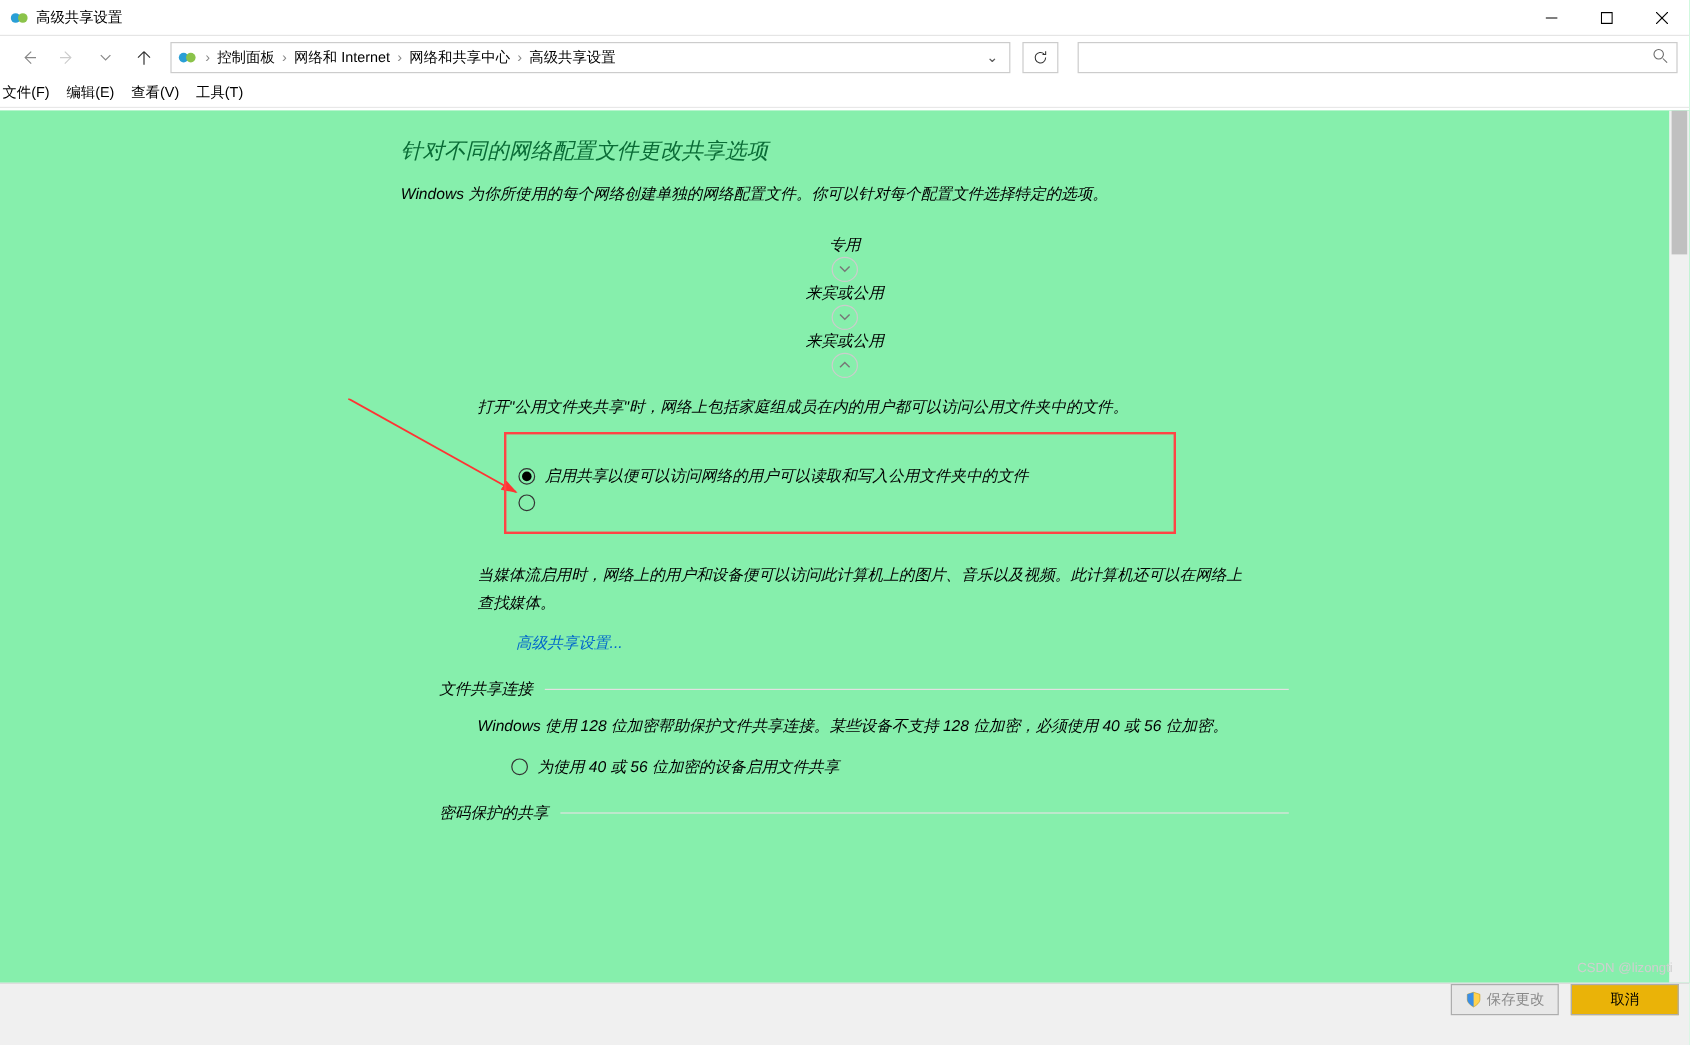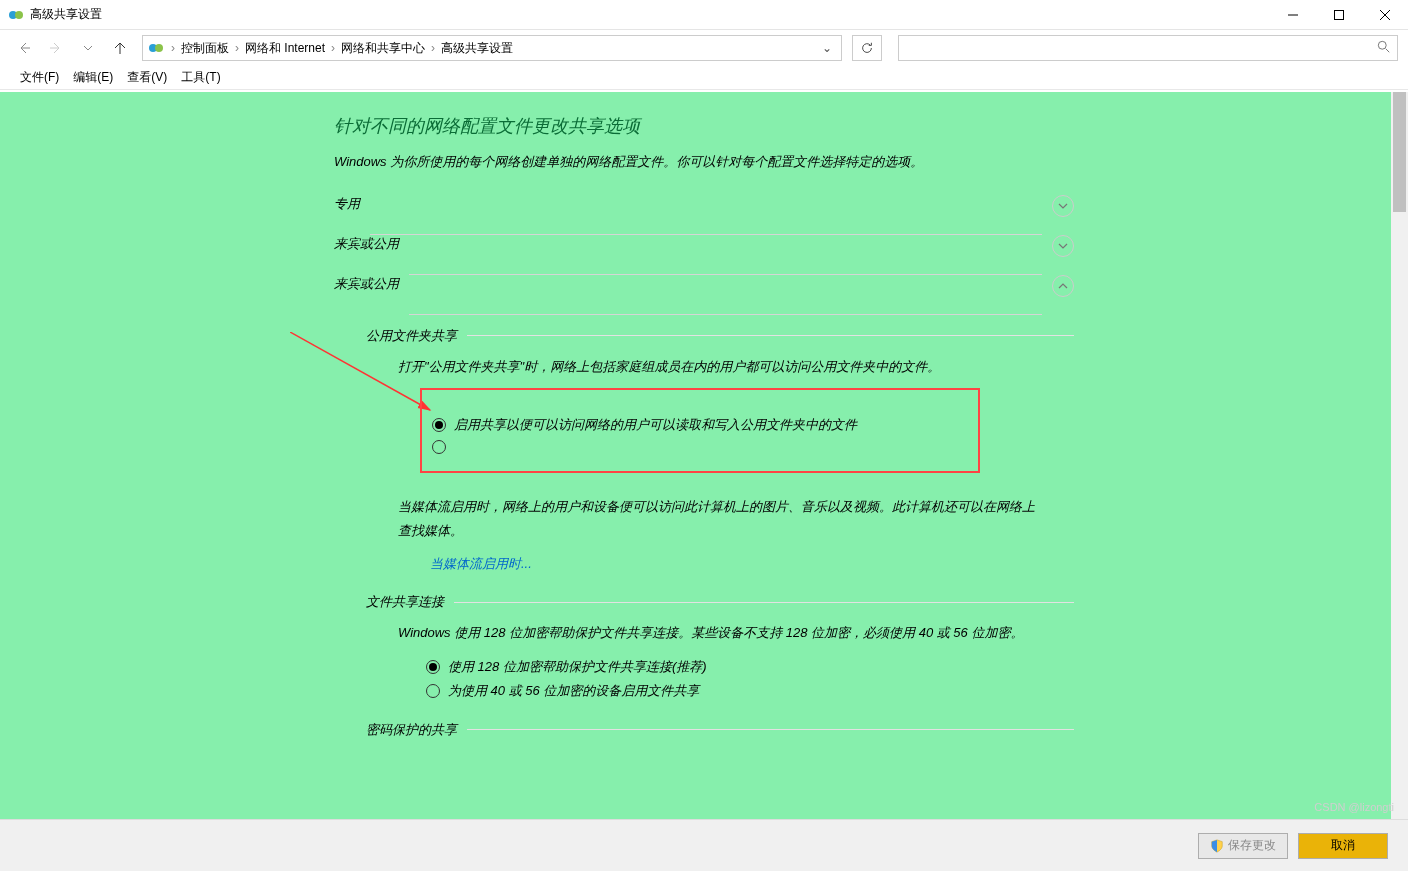--- a/index.html
+++ b/index.html
@@ -22,33 +22,33 @@
   .breadcrumb { display: flex; align-items: center; flex: 1; overflow: hidden; }
   .bc-seg { padding: 0 4px; white-space: nowrap; }
   .bc-sep { padding: 0 2px; color: #888; }
   .bc-drop { width: 20px; text-align: center; color: #555; }
   .refresh-btn { width: 30px; height: 26px; border: 1px solid #ccc; margin-left: 6px; display: flex; align-items: center; justify-content: center; }
   .searchbox { flex: 1; height: 26px; border: 1px solid #ccc; margin-left: 12px; display: flex; align-items: center; padding: 0 6px; position: relative; }
   .searchbox .search-icon { margin-left: auto; color: #666; }
   .searchbox input { border: none; outline: none; flex: 1; font-size: 12px; background: transparent; }
 
   
-  .menubar { height: 24px; display: flex; align-items: center; padding: 0 20px; gap: 14px; border-bottom: 1px solid #e8e8e8; }
+  .menubar { height: 24px; display: flex; align-items: center; padding: 0 2px; gap: 14px; border-bottom: 1px solid #e8e8e8; }
   .menubar span { font-size: 12px; }
 
   
   .content-area { position: absolute; top: 92px; left: 0; right: 0; bottom: 52px; overflow: hidden; background: #86efac; font-style: italic; }
   .scroll-v { position: absolute; right: 0; top: 0; bottom: 0; width: 17px; background: #f0f0f0; }
   .scroll-thumb { position: absolute; left: 2px; right: 2px; top: 0; height: 120px; background: #c0c0c0; border-radius: 0; }
 
   .inner { width: 740px; margin: 22px auto 0 auto; }
   .page-title { color: #0a6c36; font-size: 18px; font-family: "Microsoft YaHei"; margin-bottom: 14px; }
   .page-desc { font-size: 13px; margin-bottom: 22px; line-height: 1.6; }
 
-  .sec-row { display: flex; height: 40px; }
+  .sec-row { display: flex; align-items: center; height: 40px; flex-direction: column; }
   .sec-label { font-size: 13px; white-space: nowrap; }
   .sec-line { flex: 1; border-bottom: 1px solid #d5d5d5; margin: 0 10px; }
   .chev { width: 22px; height: 22px; border: 1px solid #ccc; border-radius: 50%; display:flex; align-items:center; justify-content:center; color:#777; }
 
   .sub { margin-left: 32px; margin-top: 12px; }
   .sub-title-row { display:flex; align-items:center; margin-bottom: 10px; }
   .sub-title { font-size: 13px; white-space: nowrap; }
   .sub-line { flex:1; border-bottom:1px solid #e2e2e2; margin-left: 10px; }
 
   .body-text { font-size: 13px; margin: 10px 0 10px 32px; line-height: 1.8; }
@@ -56,21 +56,21 @@
   .radio-group { margin: 6px 0 6px 60px; }
   .radio-row { display:flex; align-items:center; gap: 8px; padding: 3px 0; font-size: 13px; }
   .radio { width: 14px; height: 14px; border: 1px solid #333; border-radius: 50%; position: relative; flex-shrink:0; }
   .radio.checked::after { content:""; position:absolute; left:2px; top:2px; right:2px; bottom:2px; border-radius:50%; background:#000; }
 
   .highlight-box { border: 2px solid #ff4444; padding: 8px 4px 8px 4px; margin-left: 54px; position: relative; width: 560px; }
 
   .link { color: #0066cc; cursor: pointer; }
 
   
-  .footer { position: absolute; left:0; right:0; bottom:0; height: 52px; background: #f0f0f0; border-top: 1px solid #ddd; display:flex; align-items:center; justify-content:flex-end; padding: 0 20px; gap: 10px; }
+  .footer { position: absolute; left:0; right:0; bottom:0; height: 52px; background: #f0f0f0; border-top: 1px solid #ddd; display:flex; justify-content:flex-end; padding: 0 9px; gap: 10px; }
   .footer .btn { min-width: 90px; height: 26px; border: 1px solid #adadad; background: #eab308; display:flex; align-items:center; justify-content:center; font-size: 12px; }
   .footer .btn.disabled { color: #888; background: #e8e8e8; }
   .shield-icon { width: 14px; height: 14px; margin-right: 4px; }
 
   .watermark { position: absolute; right: 14px; bottom: 58px; font-size: 11px; color: #cfcfcf; font-family: Arial, sans-serif; }
 </style>
 </head>
 <body>
 
 <div class="titlebar">
@@ -211,57 +211,49 @@
       <span class="sec-label">来宾或公用</span>
       <span class="sec-line"></span>
       <span class="chev">
           <svg width="10" height="10">
             <path d="M1 7 L5 3 L9 7" fill="none" stroke="#777" stroke-width="1.2"></path>
           </svg>
         </span>
     </div>
 
     <div class="sub">
-      <div class="sub-title-row">
-        <span class="sub-title">公用文件夹共享</span>
-        <span class="sub-line"></span>
-      </div>
       <div class="body-text">打开"公用文件夹共享"时，网络上包括家庭组成员在内的用户都可以访问公用文件夹中的文件。</div>
 
       <div class="highlight-box">
         <div class="radio-group" style="margin-left:6px;margin-top:15px;">
           <div class="radio-row">
             <span class="radio checked"></span>
             <span>启用共享以便可以访问网络的用户可以读取和写入公用文件夹中的文件</span>
           </div>
           <div class="radio-row">
             <span class="radio"></span>
           </div>
         </div>
       </div>
     </div>
 
     <div class="sub" style="margin-top:22px;">
       <div class="body-text" style="max-width:640px;">当媒体流启用时，网络上的用户和设备便可以访问此计算机上的图片、音乐以及视频。此计算机还可以在网络上查找媒体。</div>
       <div class="body-text" style="margin-left:64px;">
-        <span class="link">当媒体流启用时...</span>
+        <span class="link">高级共享设置...</span>
       </div>
     </div>
 
     <div class="sub" style="margin-top:18px;">
       <div class="sub-title-row">
         <span class="sub-title">文件共享连接</span>
         <span class="sub-line"></span>
       </div>
       <div class="body-text" style="max-width:640px;">Windows 使用 128 位加密帮助保护文件共享连接。某些设备不支持 128 位加密，必须使用 40 或 56 位加密。</div>
       <div class="radio-group">
-        <div class="radio-row">
-          <span class="radio checked"></span>
-          <span>使用 128 位加密帮助保护文件共享连接(推荐)</span>
-        </div>
         <div class="radio-row">
           <span class="radio"></span>
           <span>为使用 40 或 56 位加密的设备启用文件共享</span>
         </div>
       </div>
     </div>
 
     <div class="sub" style="margin-top:18px;">
       <div class="sub-title-row">
         <span class="sub-title">密码保护的共享</span>

